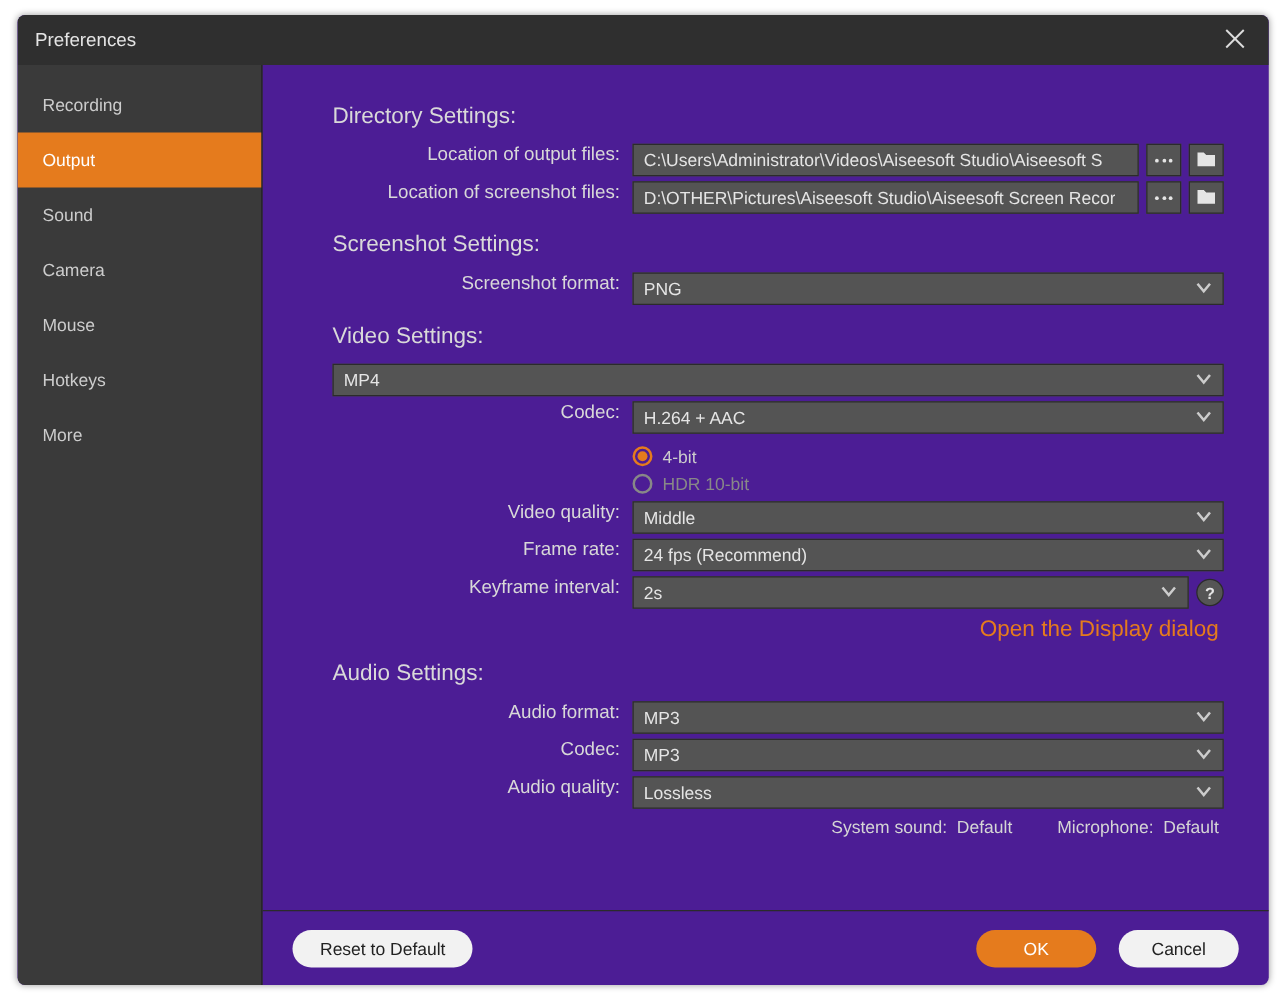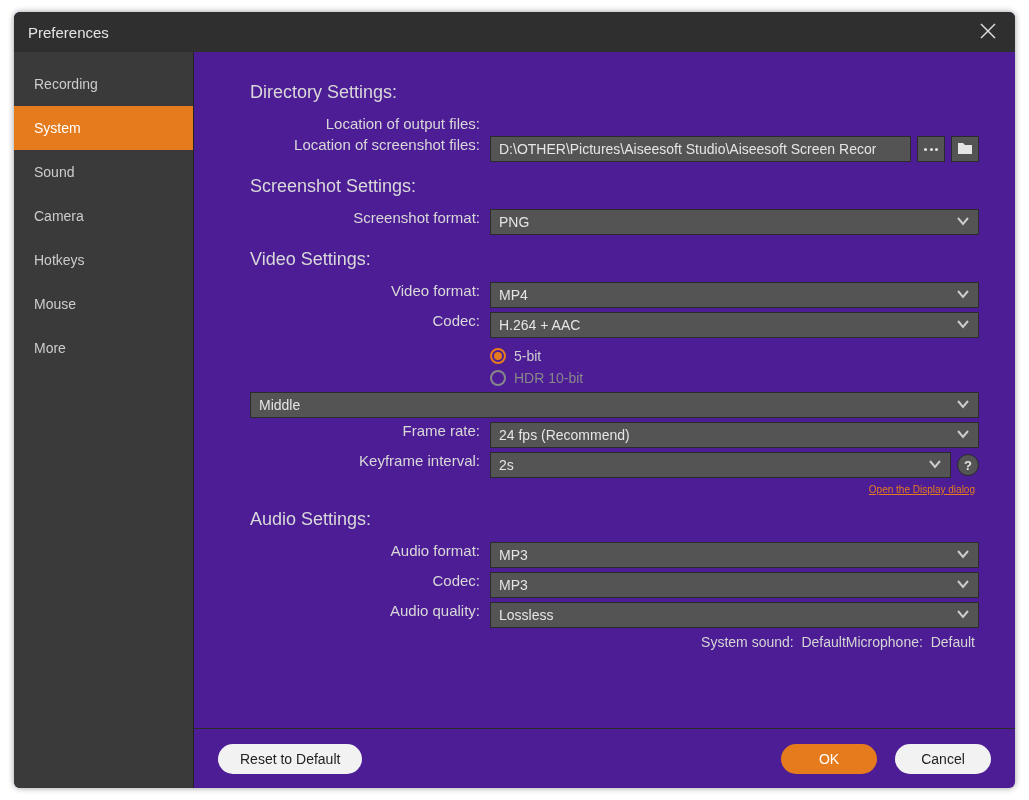--- a/index.html
+++ b/index.html
@@ -27,21 +27,21 @@
     padding: 0 14px;
     justify-content: space-between;
   }
   .titlebar .title { font-size: 15px; color: #e5e5e5; }
   .titlebar .close { width:26px; height:26px; display:flex; align-items:center; justify-content:center; cursor:pointer; }
   .titlebar .close svg { width:18px; height:18px; stroke:#ddd; stroke-width:1.5; }
   .body {
     flex:1; display:flex; min-height:0;
   }
   .sidebar {
-    width: 180px;
+    width: 196px;
     background: #3a3a3a;
     border-right: 1px solid #222;
     padding-top: 10px;
   }
   .sidebar .item {
     height: 44px;
     display:flex; align-items:center;
     padding: 0 20px;
     color:#ccc;
     cursor:pointer;
@@ -119,24 +119,24 @@
   }
   .radio.disabled { color:#888; cursor:default; }
 
   .help-btn {
     width:22px; height:22px; border-radius:50%;
     background:#555; border:1px solid #2b2b2b;
     color:#e5e5e5; font-weight:bold; font-size:13px;
     display:flex; align-items:center; justify-content:center; cursor:pointer;
   }
   .link-row { display:flex; justify-content:flex-end; margin:6px 4px 4px 0; }
-  .link { color:#e57b1d; text-decoration:underline; font-size:10px; cursor:pointer; }
+  .link { color:#e57b1d; font-size:18px; cursor:pointer; }
 
   .status-line {
-    display:flex; justify-content:flex-end; 
+    display:flex; justify-content:flex-end; gap:36px;
     color:#d5d5d5; font-size:14px;
     margin-top:6px; padding-right:4px;
   }
 
   .footer {
     height:60px;
     display:flex; align-items:center;
     justify-content:space-between;
     padding: 0 24px;
     border-top:1px solid #2b2b2b;
@@ -168,83 +168,99 @@
       </span>
     </div>
   </div>
 
   <div class="body">
     <div class="sidebar">
       <div class="item">
           <span>Recording</span>
         </div>
       <div class="item active">
-          <span>System</span>
+          <span>Output</span>
         </div>
       <div class="item">
           <span>Sound</span>
         </div>
       <div class="item">
           <span>Camera</span>
         </div>
       <div class="item">
+          <span>Mouse</span>
+        </div>
+      <div class="item">
           <span>Hotkeys</span>
-        </div>
-      <div class="item">
-          <span>Mouse</span>
         </div>
       <div class="item">
           <span>More</span>
         </div>
     </div>
 
     <div class="content-wrap">
       <div class="content">
 
         <div class="section-title">Directory Settings:</div>
         <div class="row">
           <div class="label">Location of output files:</div>
-        </div>
-        <div class="row">
-          <div class="label">Location of screenshot files:</div>
           <div class="control">
             <div class="textfield">
-                <span>D:\OTHER\Pictures\Aiseesoft Studio\Aiseesoft Screen Recor</span>
+                <span>C:\Users\Administrator\Videos\Aiseesoft Studio\Aiseesoft S</span>
               </div>
             <div class="iconbtn">
                 <span class="dots">
                   <i></i>
                   <i></i>
                   <i></i>
                 </span>
               </div>
             <div class="iconbtn folder-icon">
               <span><svg viewBox="0 0 16 14">
                     <path d="M1 2h5l2 2h7v9H1z"></path>
                   </svg></span>
             </div>
           </div>
         </div>
+        <div class="row">
+          <div class="label">Location of screenshot files:</div>
+          <div class="control">
+            <div class="textfield">
+                <span>D:\OTHER\Pictures\Aiseesoft Studio\Aiseesoft Screen Recor</span>
+              </div>
+            <div class="iconbtn">
+                <span class="dots">
+                  <i></i>
+                  <i></i>
+                  <i></i>
+                </span>
+              </div>
+            <div class="iconbtn folder-icon">
+              <span><svg viewBox="0 0 16 14">
+                    <path d="M1 2h5l2 2h7v9H1z"></path>
+                  </svg></span>
+            </div>
+          </div>
+        </div>
 
         <div class="section-title">Screenshot Settings:</div>
         <div class="row">
           <div class="label">Screenshot format:</div>
           <div class="control">
             <div class="select">
               <span>PNG</span>
               <span class="chev"><svg viewBox="0 0 14 14">
                     <polyline points="2,4 7,10 12,4"></polyline>
                   </svg></span>
             </div>
           </div>
         </div>
 
         <div class="section-title">Video Settings:</div>
         <div class="row">
-          <div class="label">Video format:</div>
           <div class="control">
             <div class="select">
               <span>MP4</span>
               <span class="chev"><svg viewBox="0 0 14 14">
                     <polyline points="2,4 7,10 12,4"></polyline>
                   </svg></span>
             </div>
           </div>
         </div>
         <div class="row">
@@ -257,30 +273,31 @@
                   </svg></span>
             </div>
           </div>
         </div>
         <div class="row">
           <div class="label"></div>
           <div class="control">
             <div class="radio-row">
               <div class="radio selected">
                 <span class="ring"></span>
-                <span>5-bit</span>
+                <span>4-bit</span>
               </div>
               <div class="radio disabled">
                 <span class="ring"></span>
                 <span>HDR 10-bit</span>
               </div>
             </div>
           </div>
         </div>
         <div class="row">
+          <div class="label">Video quality:</div>
           <div class="control">
             <div class="select">
               <span>Middle</span>
               <span class="chev"><svg viewBox="0 0 14 14">
                     <polyline points="2,4 7,10 12,4"></polyline>
                   </svg></span>
             </div>
           </div>
         </div>
         <div class="row">

